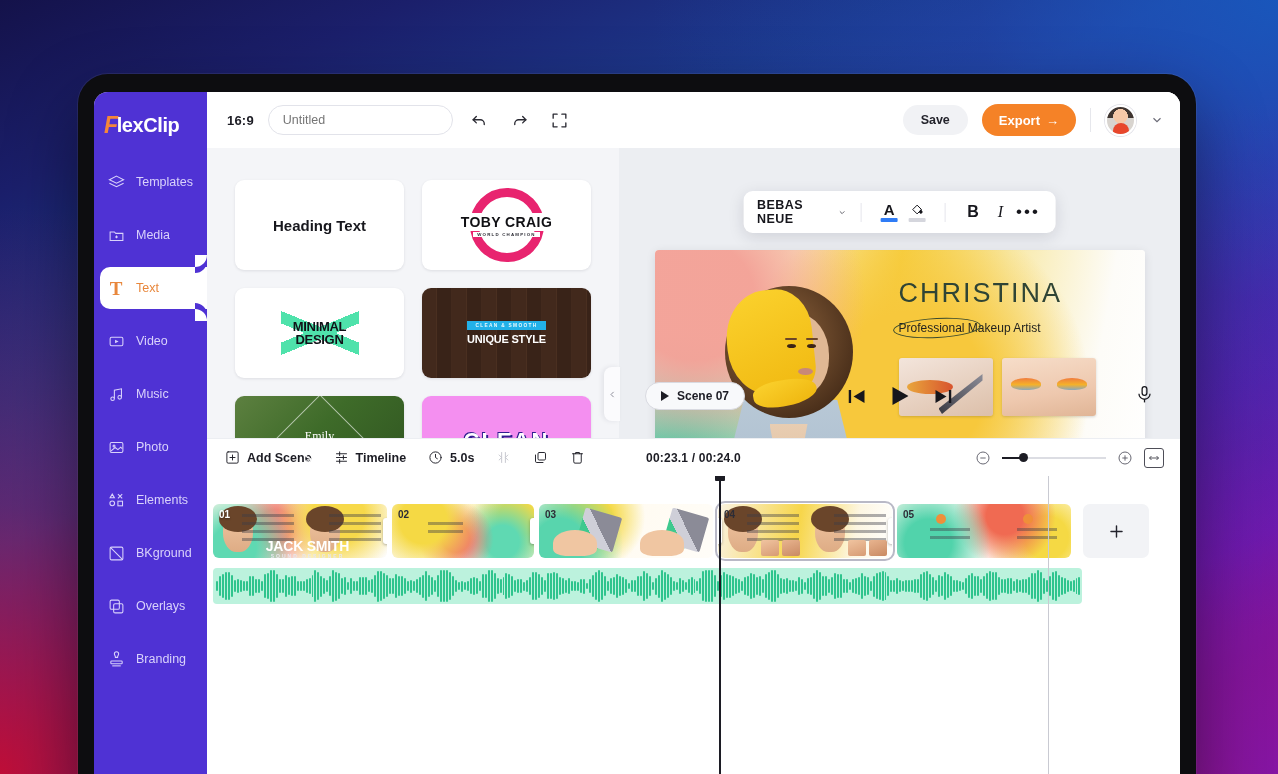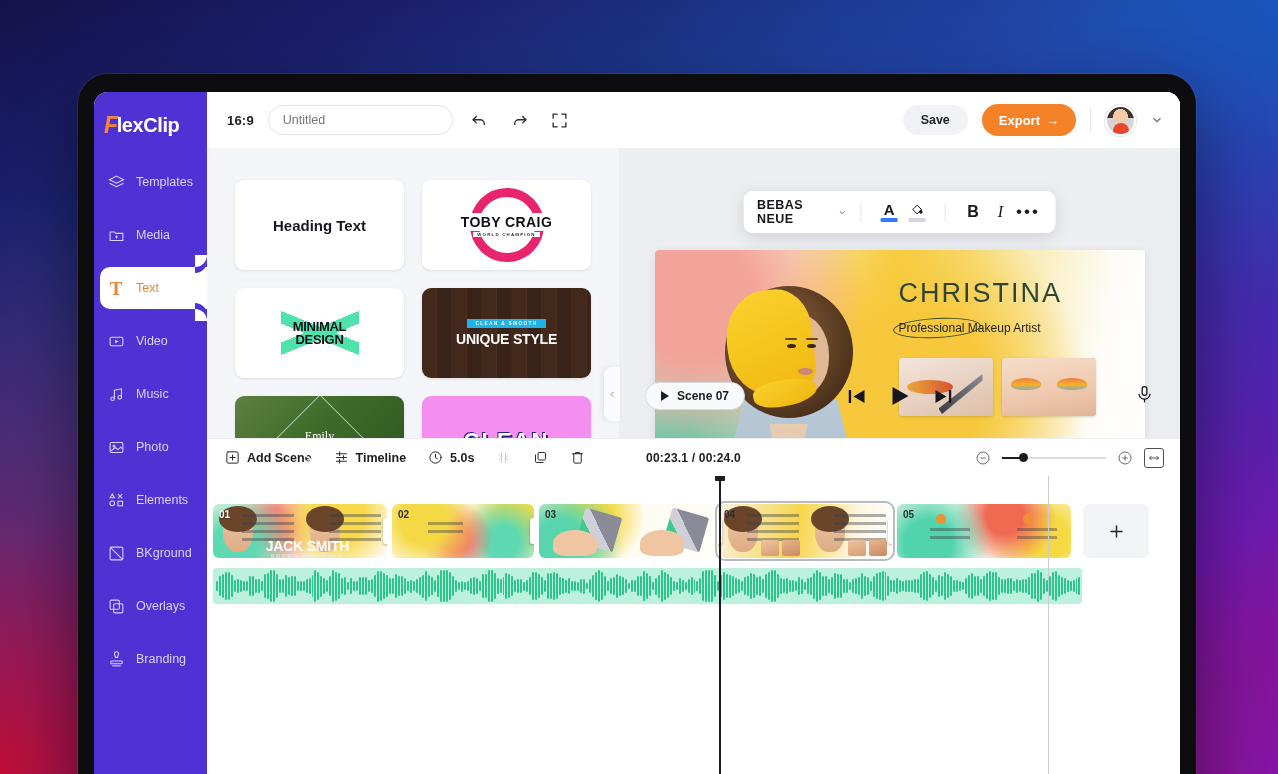--- a/index.html
+++ b/index.html
@@ -179,21 +179,21 @@
   }
   .minimal .txt { position:relative; z-index:2; text-align:center; font-size:13px;
     font-weight:800; color:#111117; line-height:1.02; letter-spacing:-.3px;}
   
   .unique {
     background: repeating-linear-gradient(90deg, #42291c 0 14px, #4a2f20 14px 15px, #392318 15px 29px, #432a1d 29px 30px);
     flex-direction:column;
   }
   .unique .tag { background:#22b1e8; color:#eafaff; font-size:4.8px; font-weight:800;
     letter-spacing:1.3px; padding:2px 9px; margin-bottom:3px;}
-  .unique .txt { color:#fff; font-size:14px; font-weight:800; letter-spacing:-.2px;}
+  .unique .txt { color:#fff; font-size:11px; font-weight:800; letter-spacing:-.2px;}
   
   .emily { background: linear-gradient(135deg,#5d8040 0%, #3e6b29 45%, #2f5420 100%); }
   .emily .dia { position:absolute; width:66px; height:66px; left:50%; top:50%;
     transform:translate(-50%,-50%) rotate(45deg); border:1px solid rgba(255,255,255,.6);}
   .emily .txt { position:relative; z-index:2; color:#fff; text-align:center;
     font-family:Liberation Serif, serif; font-size:12px; line-height:1.12;margin-top:14px;}
   .emily .amp { font-size:8px; display:block; }
   
   .clean { background:#f48ff0; }
   .clean .txt { font-size:22px; font-weight:700; letter-spacing:2px;

